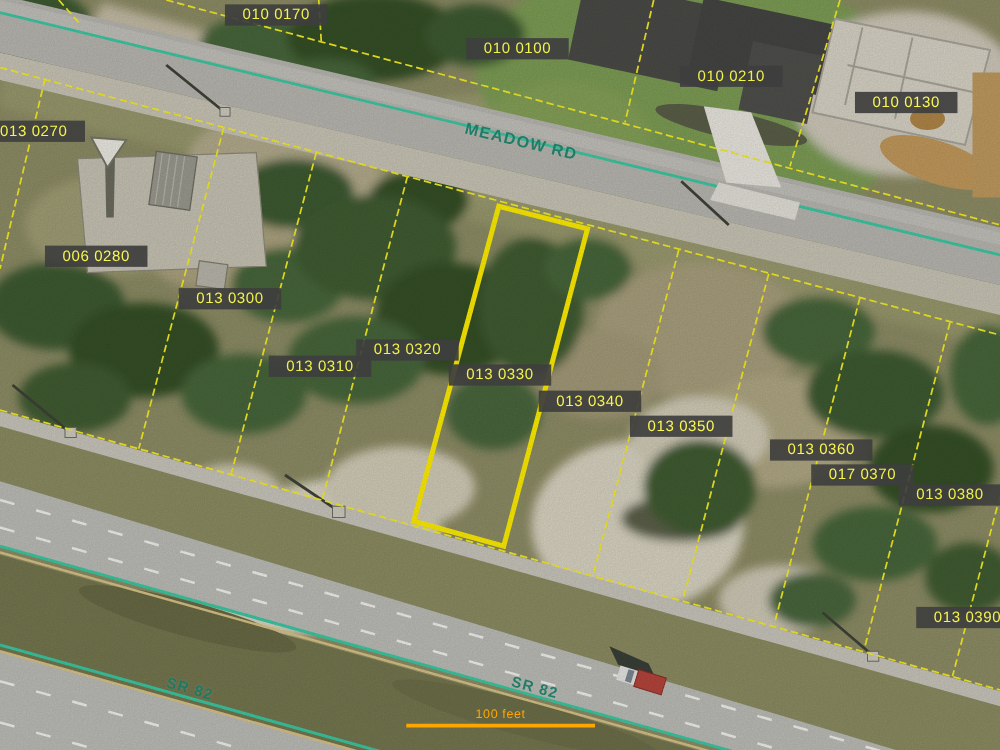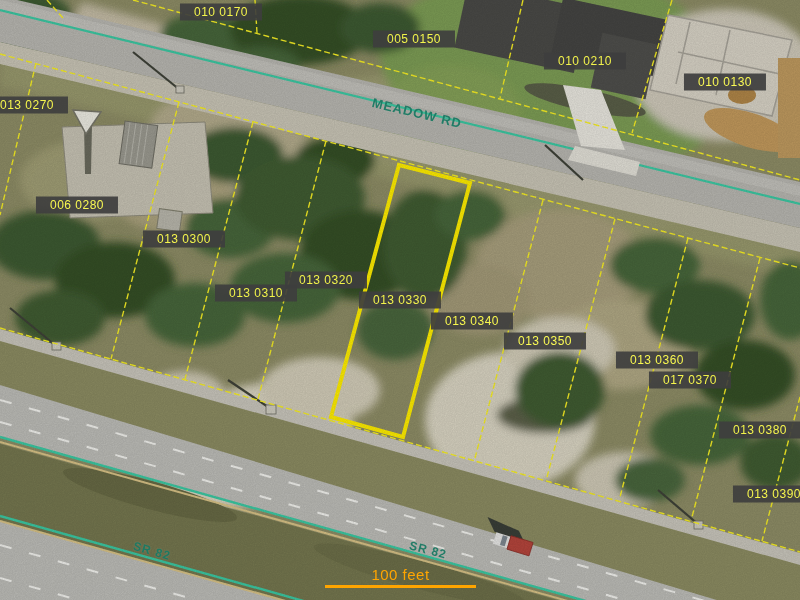--- a/index.html
+++ b/index.html
@@ -16,21 +16,21 @@
     color:var(--c-labeltx,#ffff4d);
     font-size:12px;line-height:13px;padding:2px 14px;white-space:nowrap;
     letter-spacing:.5px;
   }
   .rlabel{
     position:absolute;color:var(--c-roadtx,#1b7a64);
     font-weight:bold;white-space:nowrap;letter-spacing:1px;opacity:.95;
     text-shadow:0 0 2px rgba(200,210,190,.25);
   }
   .scalebar{position:absolute;left:325px;top:566px;width:151px;text-align:center;}
-  .scalebar .txt{color:var(--c-scale,#ffa500);font-size:15px;letter-spacing:.5px;}
+  .scalebar .txt{color:var(--c-scale,#ffa500);font-size:10px;letter-spacing:.5px;}
   .scalebar .bar{margin-top:2px;height:3px;background:var(--c-scale,#ffa500);}
 </style>
 </head>
 <body>
 
 <div class="stage">
 
 <svg width="800" height="600" viewBox="0 0 800 600">
   <defs>
     <filter id="soft" x="-20%" y="-20%" width="140%" height="140%">
@@ -208,34 +208,34 @@
     <line x1="800" y1="397" x2="762" y2="541"></line>
   </g>
 
   <polygon points="399,165 470,183 403,437 331,417" fill="none" stroke-width="4" stroke="#ffee00"></polygon>
 
   <rect x="0" y="0" width="800" height="600" filter="url(#noise)" opacity="0.12"></rect>
 </svg>
 
 <div id="labels">
       <div class="plabel" style="left: 221px; top: 12px;">010 0170</div>
-      <div class="plabel" style="left: 414px; top: 39px;">005 0150</div>
+      <div class="plabel" style="left: 414px; top: 39px;">010 0100</div>
       <div class="plabel" style="left: 585px; top: 61px;">010 0210</div>
       <div class="plabel" style="left: 725px; top: 82px;">010 0130</div>
       <div class="plabel" style="left: 27px; top: 105px;">013 0270</div>
       <div class="plabel" style="left: 77px; top: 205px;">006 0280</div>
       <div class="plabel" style="left: 184px; top: 239px;">013 0300</div>
       <div class="plabel" style="left: 256px; top: 261px; margin-top: 32px;">013 0310</div>
       <div class="plabel" style="left: 326px; top: 280px; text-align: center;">013 0320</div>
       <div class="plabel" style="left: 400px; top: 300px;">013 0330</div>
       <div class="plabel" style="left: 472px; top: 321px;">013 0340</div>
       <div class="plabel" style="left: 545px; top: 341px;">013 0350</div>
       <div class="plabel" style="left: 617px; top: 360px; margin-left: 40px;">013 0360</div>
       <div class="plabel" style="left: 690px; top: 380px;">017 0370</div>
-      <div class="plabel" style="left: 760px; top: 430px;">013 0380</div>
+      <div class="plabel" style="left: 760px; top: 396px;">013 0380</div>
       <div class="plabel" style="left: 774px; top: 494px;">013 0390</div>
       <div class="rlabel" style="left: 417px; top: 113px; font-size: 13px; transform: translate(-50%, -50%) rotate(13.5deg);">MEADOW RD</div>
       <div class="rlabel" style="left: 152px; top: 551px; font-size: 12px; transform: translate(-50%, -50%) rotate(16deg);">SR 82</div>
       <div class="rlabel" style="left: 428px; top: 550px; font-size: 12px; transform: translate(-50%, -50%) rotate(15deg);">SR 82</div>
     </div>
 
 <div class="scalebar">
   <div class="txt">100 feet</div>
   <div class="bar"></div>
 </div>

